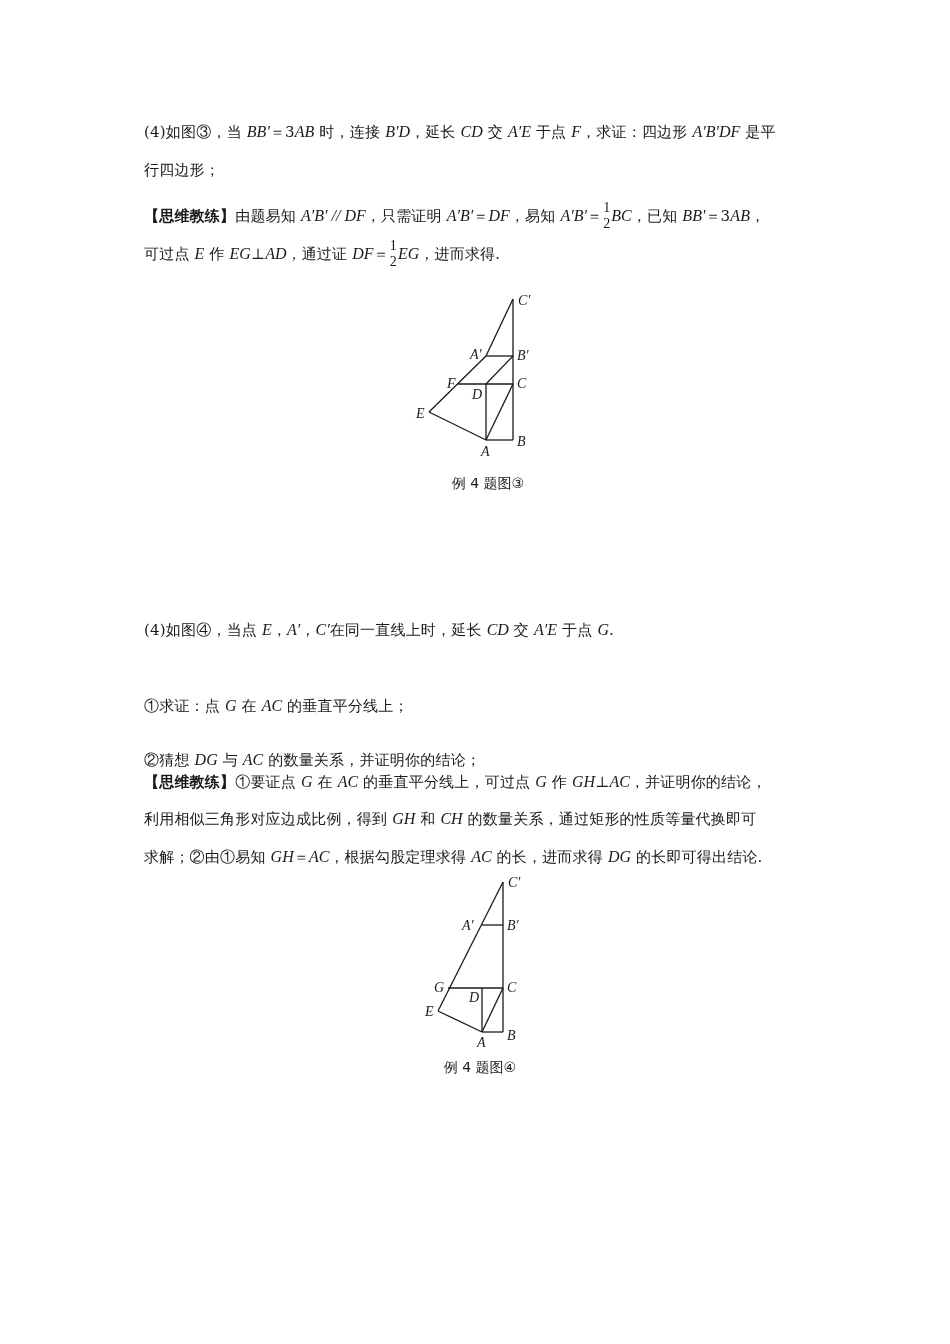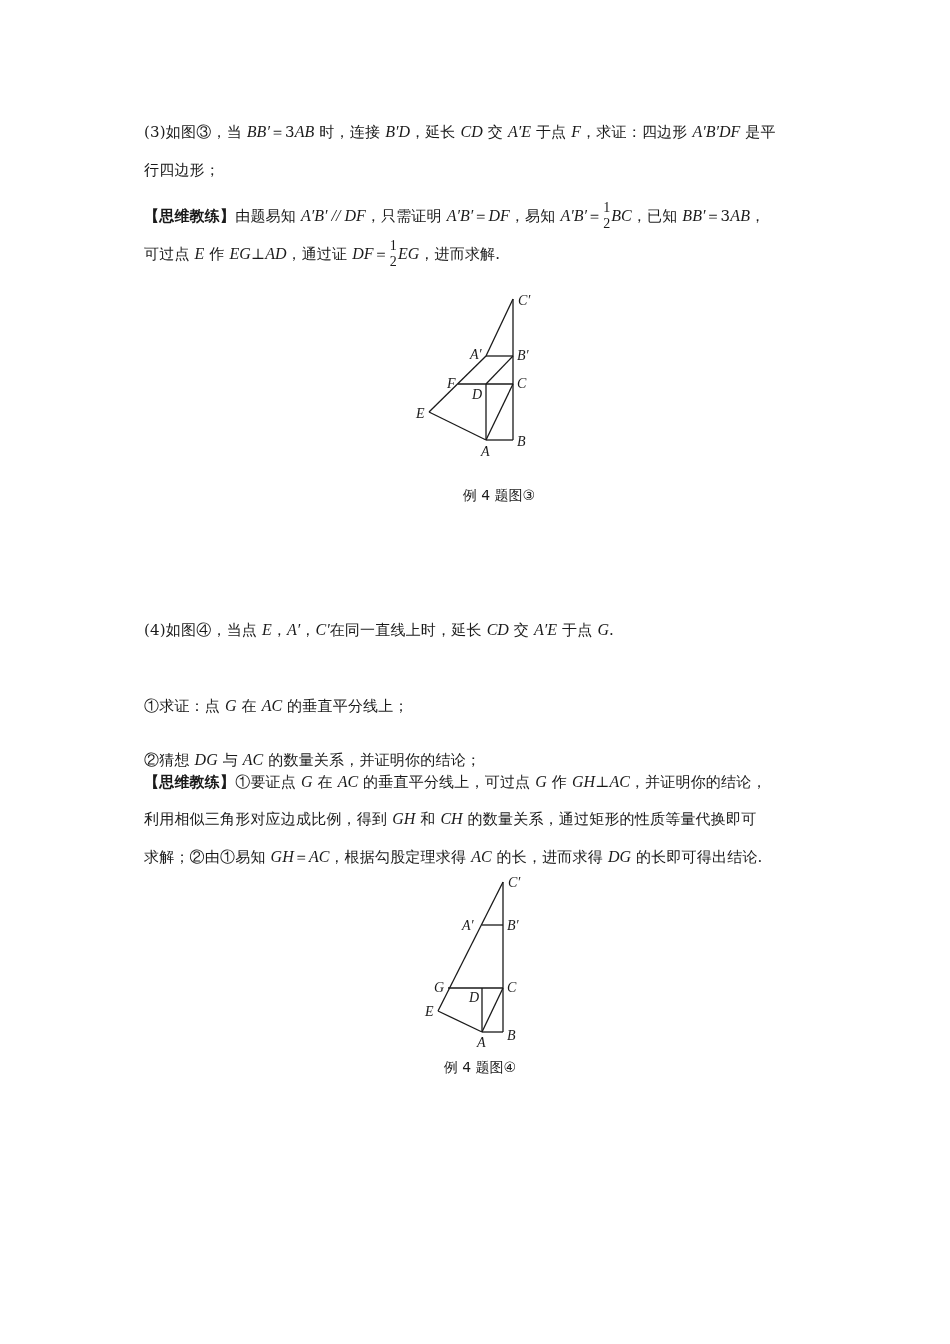--- a/index.html
+++ b/index.html
@@ -31,29 +31,29 @@
     svg.fig line, svg.fig polyline { stroke: #1a1a1a; stroke-width: 1.3; fill: none; }
     svg.fig text {
       font-family: "Liberation Serif", serif; font-style: italic; font-size: 14px; fill: #1a1a1a;
     }
   </style>
 </head>
 <body>
 
 <div>
   <div class="line" style="top:122px;">
-    <span>(3)如图③，当 </span><i>BB′</i><span>＝3</span><i>AB</i><span> 时，连接 </span><i>B′D</i><span>，延长 </span><i>CD</i><span> 交 </span><i>A′E</i><span> 于点 </span><i>F</i><span>，求证：四边形 </span><i>A′B′DF</i><span> 是平</span>
+    <span>(4)如图③，当 </span><i>BB′</i><span>＝3</span><i>AB</i><span> 时，连接 </span><i>B′D</i><span>，延长 </span><i>CD</i><span> 交 </span><i>A′E</i><span> 于点 </span><i>F</i><span>，求证：四边形 </span><i>A′B′DF</i><span> 是平</span>
   </div>
   <div class="line" style="top:160px;">行四边形；</div>
 
   <div class="line" style="top:202px;">
     <span style="font-weight:bold;">【思维教练】</span><span>由题易知 </span><i>A′B′ // DF</i><span>，只需证明 </span><i>A′B′</i><span>＝</span><i>DF</i><span>，易知 </span><i>A′B′</i><span>＝</span><span class="frac"><span class="num">1</span><span class="den">2</span></span><i>BC</i><span>，已知 </span><i>BB′</i><span>＝3</span><i>AB</i><span>，</span>
   </div>
   <div class="line" style="top:240px;">
-    <span>可过点 </span><i>E</i><span> 作 </span><i>EG</i><span>⊥</span><i>AD</i><span>，通过证 </span><i>DF</i><span>＝</span><span class="frac"><span class="num">1</span><span class="den">2</span></span><i>EG</i><span>，进而求解.</span>
+    <span>可过点 </span><i>E</i><span> 作 </span><i>EG</i><span>⊥</span><i>AD</i><span>，通过证 </span><i>DF</i><span>＝</span><span class="frac"><span class="num">1</span><span class="den">2</span></span><i>EG</i><span>，进而求得.</span>
   </div>
 
   <svg class="fig" style="left:0;top:0;" width="950" height="500">
 
     <line x1="513" y1="299" x2="513" y2="440"></line>
 
     <line x1="513" y1="299" x2="486" y2="356"></line>
 
     <line x1="486" y1="356" x2="513" y2="356"></line>
 
@@ -74,21 +74,21 @@
     <text x="518" y="305">C′</text>
     <text x="470" y="359">A′</text>
     <text x="517" y="360">B′</text>
     <text x="447" y="388">F</text>
     <text x="472" y="399">D</text>
     <text x="517" y="388">C</text>
     <text x="416" y="418">E</text>
     <text x="481" y="456">A</text>
     <text x="517" y="446">B</text>
   </svg>
-  <div class="caption" style="left:399px;top:474px;margin-top:12px;">例 4 题图③</div>
+  <div class="caption" style="left:388px;top:474px;">例 4 题图③</div>
 </div>
 
 <div>
   <div class="line" style="top:620px;">
     <span>(4)如图④，当点 </span><i>E</i><span>，</span><i>A′</i><span>，</span><i>C′</i><span>在同一直线上时，延长 </span><i>CD</i><span> 交 </span><i>A′E</i><span> 于点 </span><i>G</i><span>.</span>
   </div>
   <div class="line" style="top:696px;">
     <span>①求证：点 </span><i>G</i><span> 在 </span><i>AC</i><span> 的垂直平分线上；</span>
   </div>
   <div class="line" style="top:750px;">

